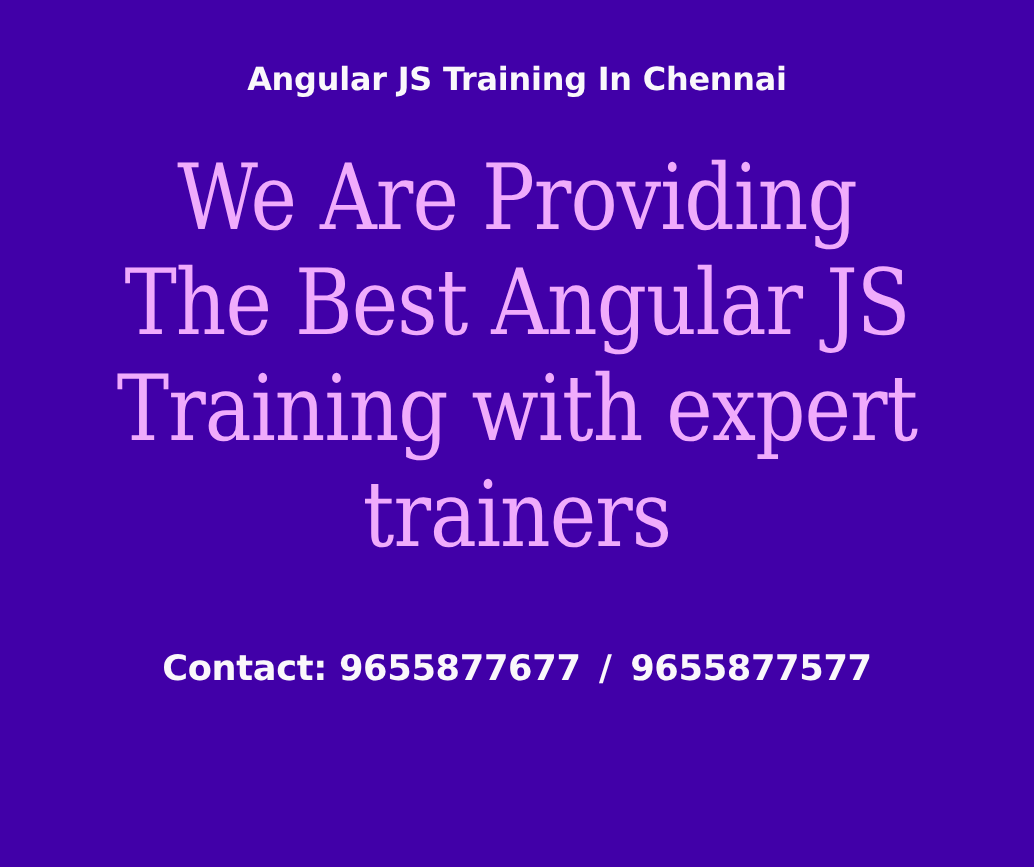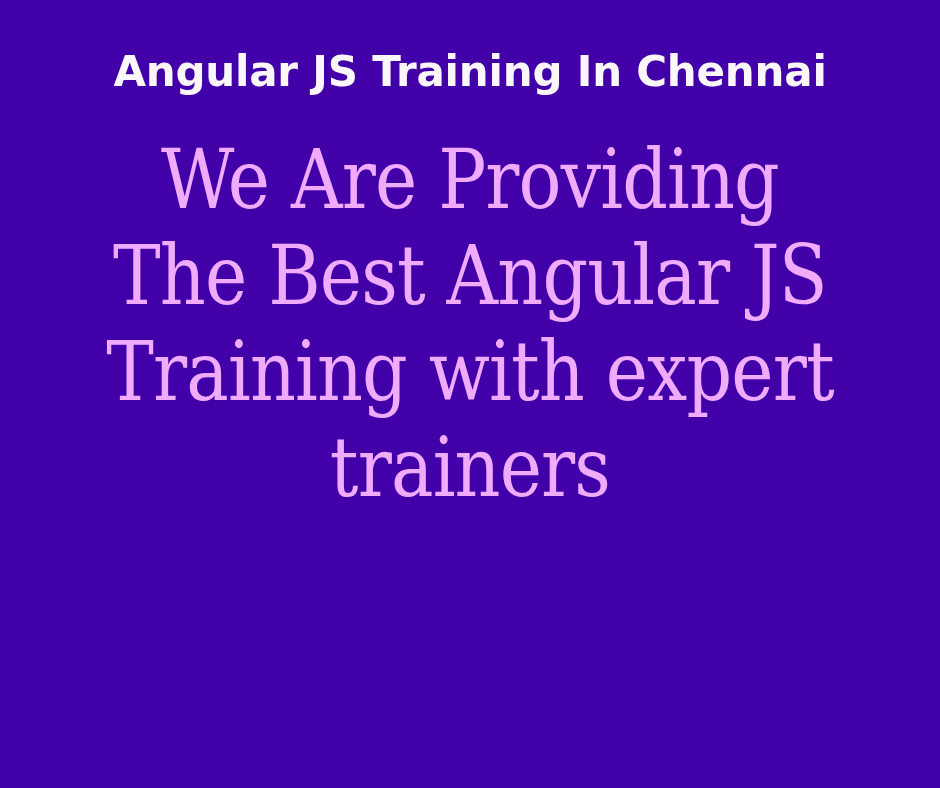--- a/index.html
+++ b/index.html
@@ -26,21 +26,21 @@
   
   #heading {
     position: absolute;
     left: 0;
     top: 44px;
     width: 940px;
     text-align: center;
     color: #faf7fb;
     font-family: "DejaVu Sans", sans-serif;
     font-weight: bold;
-    font-size: 42px;
+    font-size: 29px;
     letter-spacing: -0.2px;
     line-height: 56px;
     white-space: nowrap;
   }
 
   
   #headline {
     position: absolute;
     left: 0;
     top: 132px;
@@ -95,16 +95,22 @@
 
   <div id="heading">Angular JS Training In Chennai</div>
 
   <div id="headline">
     <span class="hl-line">We Are Providing</span>
     <span class="hl-line">The Best Angular JS</span>
     <span class="hl-line">Training with expert</span>
     <span class="hl-line">trainers</span>
   </div>
 
+  <div id="contact">
+    <span>Contact:</span>
+    <span>9655877677</span>
+    <span class="sep">/</span>
+    <span>9655877577</span>
+  </div>
 
   <div id="bottom-space"></div>
 
 </div>
 
 </body></html>

